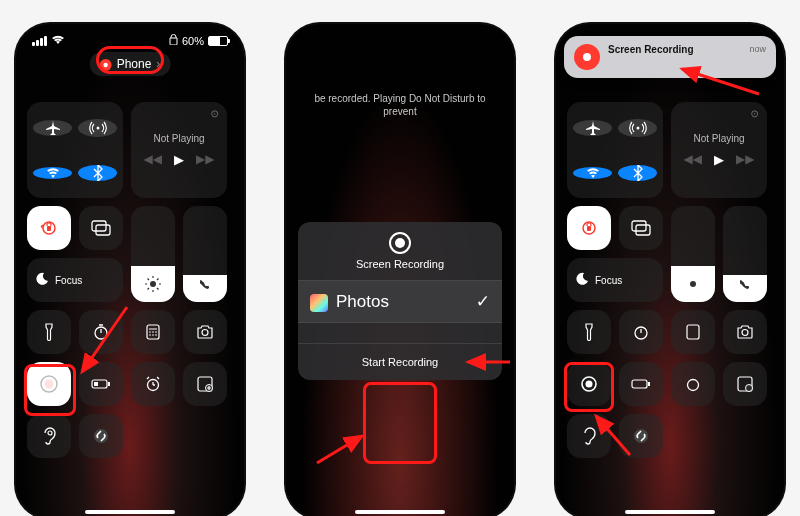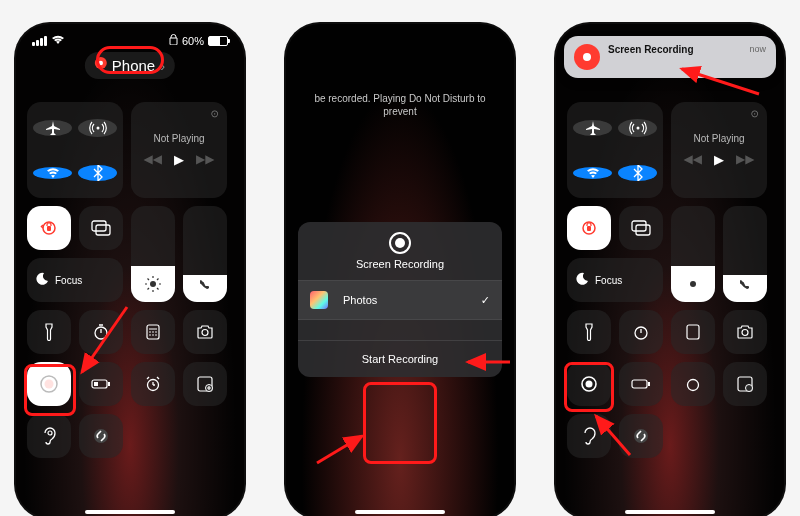--- a/index.html
+++ b/index.html
@@ -37,22 +37,22 @@
   .signal span:nth-child(2){height:6px}
   .signal span:nth-child(3){height:8px}
   .signal span:nth-child(4){height:10px}
   .wifi-icon { margin-left:4px; display:inline-block; }
   .batt-wrap { display:flex; align-items:center; gap:4px; }
   .battery { width:20px; height:10px; border:1px solid #fff; border-radius:2px; position:relative;}
   .battery::after { content:""; position:absolute; right:-3px; top:2px; width:2px; height:4px; background:#fff; border-radius:0 1px 1px 0;}
   .battery .fill { height:100%; width:60%; background:#fff; }
   .pill {
     position:absolute; top:30px; left:50%; transform:translateX(-50%);
-    background:rgba(30,30,30,0.85); color:#fff; font-size:15px;
-    padding:5px 10px; border-radius:14px; display:flex; align-items:flex-start; gap:5px;
+    background:rgba(30,30,30,0.85); color:#fff; font-size:12px;
+    padding:5px 10px; border-radius:14px; display:flex; align-items:flex-end; gap:5px;
   }
   .pill .dot { width:12px; height:12px; border-radius:50%; background:#ff3b30; display:flex; align-items:center; justify-content:center;}
   .pill .chev { color:#888; }
   .grid {
     position:absolute; left:13px; right:13px; top:80px;
     display:flex; gap:8px; flex-direction:column;
   }
   .row { display:flex; gap:8px; }
   .tile {
     background: rgba(40,40,40,0.55);
@@ -102,25 +102,24 @@
     background:rgba(45,45,48,0.9); border-radius:12px; overflow:hidden;
     color:#fff;
   }
   .popup .ring {
     width:22px; height:22px; border:2px solid #fff; border-radius:50%;
     display:flex; align-items:center; justify-content:center; margin:10px auto 4px;
   }
   .popup .ring::after { content:""; width:10px; height:10px; border-radius:50%; background:#fff;}
   .popup .title { text-align:center; font-size:11px; padding-bottom:10px;}
   .popup .opt {
-    display:flex; align-items:center; padding:10px 12px;
-    background:rgba(60,60,62,0.9); font-size:11px;
+    display:flex; align-items:flex-end; padding:10px 12px;
+    background:rgba(60,60,62,0.9); font-size:17px;
     border-top:1px solid rgba(80,80,82,0.6);
     border-bottom:1px solid rgba(80,80,82,0.6);
-    gap:7px;
   }
   .popup .opt .ico {
     width:18px; height:18px; border-radius:4px; margin-right:8px;
     background: linear-gradient(135deg,#ff5f6d,#ffc371 40%,#5efce8 70%,#736efe);
   }
   .popup .opt .chk { margin-left:auto; }
   .popup .start {
     text-align:center; padding:12px; font-size:11px;
     border-top:1px solid rgba(80,80,82,0.6); margin-top:20px;
   }

